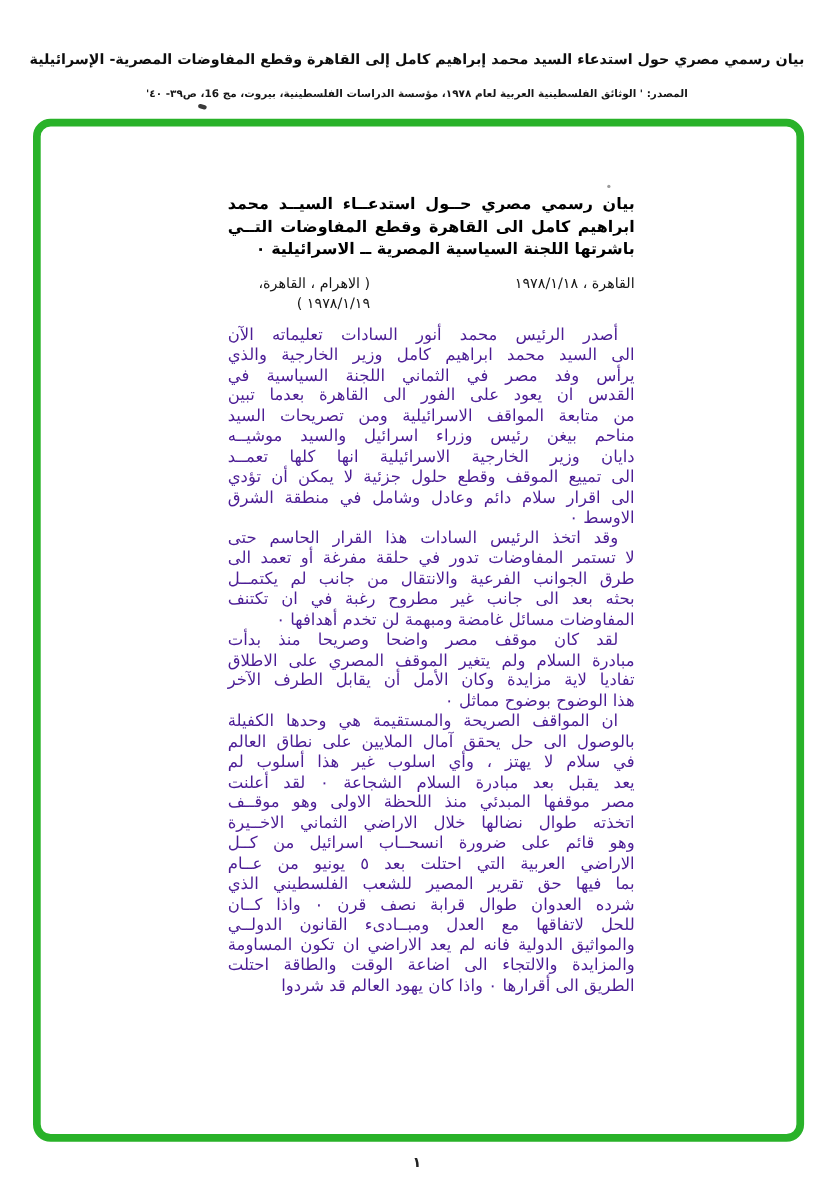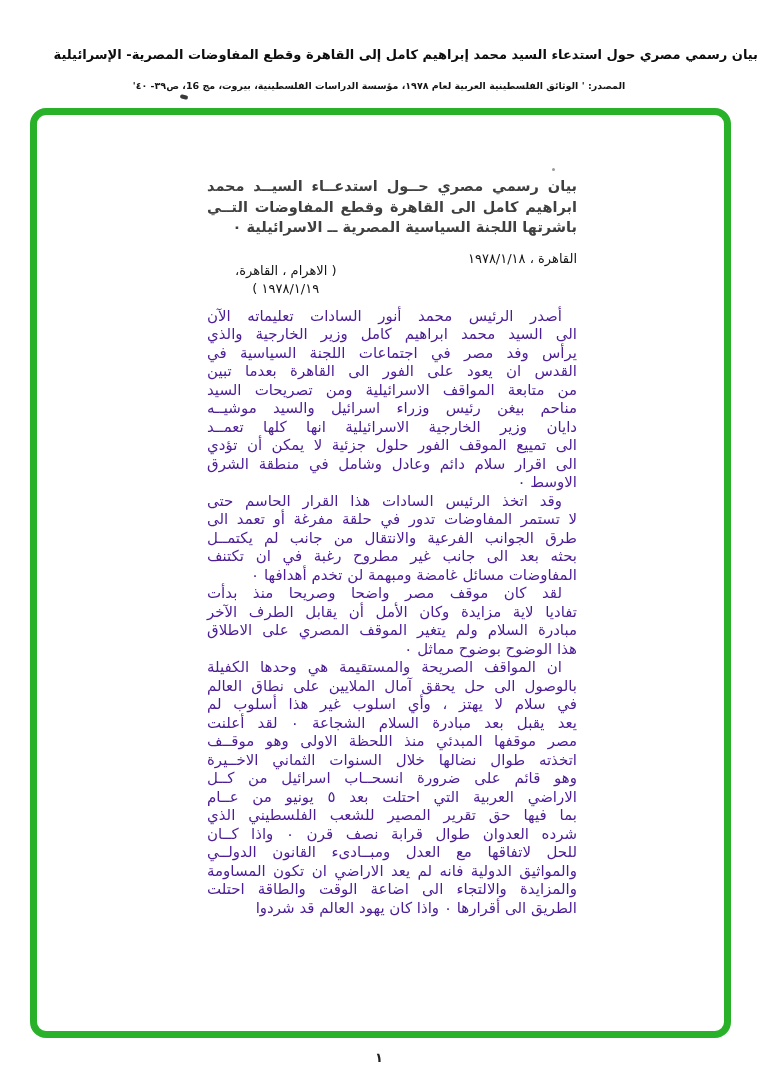--- a/index.html
+++ b/index.html
@@ -3,21 +3,21 @@
 <meta charset="utf-8">
 <style>
   html,body{margin:0;padding:0;}
   body{
     width:758px;height:1078px;position:relative;background:#ffffff;
     font-family:"DejaVu Sans",sans-serif;color:#111;overflow:hidden;
   }
   
   .header-title{
     position:absolute;top:47px;left:0;width:758px;
-    direction:rtl;
+    text-align:center;direction:rtl;
     font-weight:bold;font-size:13px;line-height:16px;white-space:nowrap;
     color:#0d0d0d;
   }
   .header-source{
     position:absolute;top:79px;left:0;width:758px;
     text-align:center;direction:rtl;
     font-weight:bold;font-size:9.5px;line-height:13px;white-space:nowrap;
     color:#151515;
   }
   
@@ -26,29 +26,29 @@
     box-sizing:border-box;border:7px solid #29b229;border-radius:16px;
     background:transparent;
   }
   
   .doc-column{
     width:370px;margin:61px 0 0 170px;direction:rtl;
   }
   .doc-title .tline{
     font-weight:bold;font-size:14.5px;line-height:20.5px;
     text-align:justify;text-align-last:justify;-moz-text-align-last:justify;
-    color:#404040;
+    color:#000000;
   }
   .doc-title .tline.tlast{text-align-last:right;-moz-text-align-last:right;}
   .dateline{
     display:flex;justify-content:space-between;align-items:flex-start;
     margin-top:12px;padding-left:28px;
     font-size:13px;line-height:18px;color:#141414;
   }
-  .dateline .src-block{text-align:center;margin-top:12px;}
+  .dateline .src-block{}
   .body-text{
     margin-top:9px;font-size:15px;line-height:18.5px;color:#4c1d95;
   }
   .body-text .line{
     text-align:justify;text-align-last:justify;-moz-text-align-last:justify;
     white-space:normal;
   }
   .body-text .line.first{padding-right:15px;}
   .body-text .line.plast{text-align-last:right;-moz-text-align-last:right;}
   
@@ -84,43 +84,43 @@
       <span>القاهرة ، ١٩٧٨/١/١٨</span>
       <span class="src-block">
         <div>( الاهرام ، القاهرة،</div>
         <div>١٩٧٨/١/١٩ )</div>
       </span>
     </div>
 
     <div class="body-text">
         <div class="line first">أصدر الرئيس محمد أنور السادات تعليماته الآن</div>
         <div class="line">الى السيد محمد ابراهيم كامل وزير الخارجية والذي</div>
-        <div class="line">يرأس وفد مصر في اجتماعات اللجنة السياسية في</div>
+        <div class="line">يرأس وفد مصر في الثماني اللجنة السياسية في</div>
         <div class="line">القدس ان يعود على الفور الى القاهرة بعدما تبين</div>
         <div class="line">من متابعة المواقف الاسرائيلية ومن تصريحات السيد</div>
         <div class="line">مناحم بيغن رئيس وزراء اسرائيل والسيد موشيــه</div>
         <div class="line">دايان وزير الخارجية الاسرائيلية انها كلها تعمــد</div>
-        <div class="line">الى تمييع الموقف الفور حلول جزئية لا يمكن أن تؤدي</div>
+        <div class="line">الى تمييع الموقف وقطع حلول جزئية لا يمكن أن تؤدي</div>
         <div class="line">الى اقرار سلام دائم وعادل وشامل في منطقة الشرق</div>
         <div class="line plast">الاوسط ٠</div>
         <div class="line first">وقد اتخذ الرئيس السادات هذا القرار الحاسم حتى</div>
         <div class="line">لا تستمر المفاوضات تدور في حلقة مفرغة أو تعمد الى</div>
         <div class="line">طرق الجوانب الفرعية والانتقال من جانب لم يكتمــل</div>
         <div class="line">بحثه بعد الى جانب غير مطروح رغبة في ان تكتنف</div>
         <div class="line plast">المفاوضات مسائل غامضة ومبهمة لن تخدم أهدافها ٠</div>
         <div class="line first">لقد كان موقف مصر واضحا وصريحا منذ بدأت</div>
+        <div class="line">مبادرة السلام ولم يتغير الموقف المصري على الاطلاق</div>
         <div class="line">تفاديا لاية مزايدة وكان الأمل أن يقابل الطرف الآخر</div>
-        <div class="line">مبادرة السلام ولم يتغير الموقف المصري على الاطلاق</div>
         <div class="line plast">هذا الوضوح بوضوح مماثل ٠</div>
         <div class="line first">ان المواقف الصريحة والمستقيمة هي وحدها الكفيلة</div>
         <div class="line">بالوصول الى حل يحقق آمال الملايين على نطاق العالم</div>
         <div class="line">في سلام لا يهتز ، وأي اسلوب غير هذا أسلوب لم</div>
         <div class="line">يعد يقبل بعد مبادرة السلام الشجاعة ٠ لقد أعلنت</div>
         <div class="line">مصر موقفها المبدئي منذ اللحظة الاولى وهو موقــف</div>
-        <div class="line">اتخذته طوال نضالها خلال السنوات الثماني الاخــيرة</div>
+        <div class="line">اتخذته طوال نضالها خلال الاراضي الثماني الاخــيرة</div>
         <div class="line">وهو قائم على ضرورة انسحــاب اسرائيل من كــل</div>
         <div class="line">الاراضي العربية التي احتلت بعد ٥ يونيو من عــام</div>
         <div class="line">بما فيها حق تقرير المصير للشعب الفلسطيني الذي</div>
         <div class="line">شرده العدوان طوال قرابة نصف قرن ٠ واذا كــان</div>
         <div class="line">للحل لاتفاقها مع العدل ومبــادىء القانون الدولــي</div>
         <div class="line">والمواثيق الدولية فانه لم يعد الاراضي ان تكون المساومة</div>
         <div class="line">والمزايدة والالتجاء الى اضاعة الوقت والطاقة احتلت</div>
         <div class="line plast">الطريق الى أقرارها ٠ واذا كان يهود العالم قد شردوا</div>
       </div>
 

